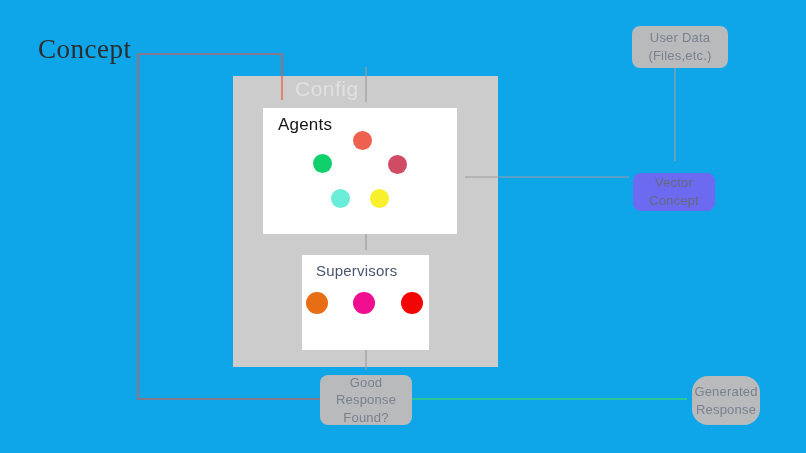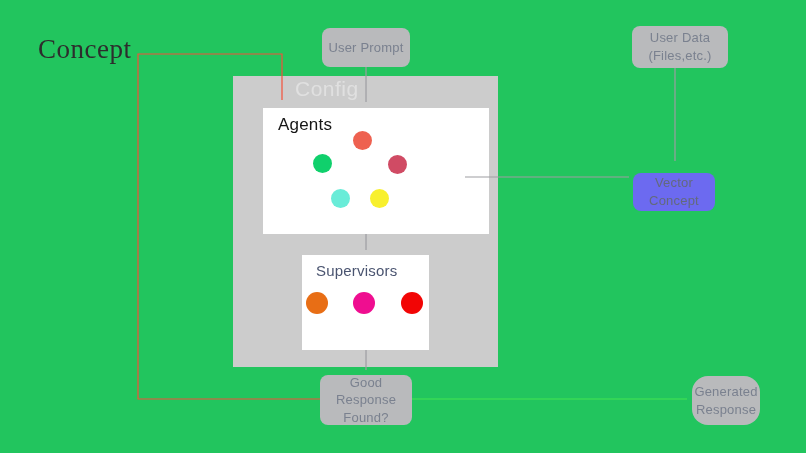--- a/index.html
+++ b/index.html
@@ -1,21 +1,21 @@
 <!DOCTYPE html>
 <html style="--concept-text: #2d2d2d; --config-bg: #cccccc; --config-text: #e0e0e0; --node-bg: #b9babc; --node-text: #7a818f; --vector-db-bg: #6c6af0; --vector-db-text: #636a7c; --agents-text: #161616; --supervisors-text: #4a5470; --arrow-gray: #9d9da2; --arrow-red: #f4503a; --arrow-green: #45e650;"><head>
 <meta charset="utf-8">
 <style>
   html, body { margin: 0; padding: 0; background: #ffffff; }
   #canvas {
     position: relative;
     width: 806px;
     height: 453px;
     overflow: hidden;
-    background: #22c55e;
+    background: #0ea5e9;
     font-family: "Liberation Sans", sans-serif;
   }
 
   
   .concept-title {
     position: absolute;
     left: 38px; top: 34px;
     font-family: "Liberation Serif", serif;
     font-size: 27px;
     letter-spacing: 0.5px;
@@ -60,21 +60,21 @@
     font-weight: 500;
     color: var(--config-text, #e0e0e0);
     letter-spacing: 0.5px;
   }
 
   
   .white-box {
     position: absolute;
     background: #ffffff;
   }
-  .agents-box      { left: 263px; top: 108px; width: 226px; height: 126px; }
+  .agents-box      { left: 263px; top: 108px; width: 194px; height: 126px; }
   .supervisors-box { left: 302px; top: 255px; width: 127px; height: 95px; }
 
   .agents-label {
     position: absolute;
     left: 15px; top: 7px;
     font-size: 17px;
     font-weight: 500;
     color: var(--agents-text, #161616);
     letter-spacing: 0.2px;
   }
@@ -126,23 +126,20 @@
       <div class="dot" style="left: 107px; top: 81px; width: 19px; height: 19px; background: rgb(248, 240, 45);"></div>
     </div>
 
   <div class="white-box supervisors-box">
     <div class="supervisors-label">Supervisors</div>
   <div class="dot" style="left: 4px; top: 37px; width: 22px; height: 22px; background: rgb(232, 110, 21);"></div>
       <div class="dot" style="left: 51px; top: 37px; width: 22px; height: 22px; background: rgb(239, 14, 144);"></div>
       <div class="dot" style="left: 99px; top: 37px; width: 22px; height: 22px; background: rgb(242, 5, 5);"></div>
     </div>
 
-  <div class="node node-user-prompt">
-    <div>User Prompt</div>
-  </div>
 
   <div class="node node-user-data">
     <div>User Data</div>
     <div>(Files,etc.)</div>
   </div>
 
   <div class="node node-vector-database">
     <div>Vector</div>
     <div>Concept</div>
   </div>

